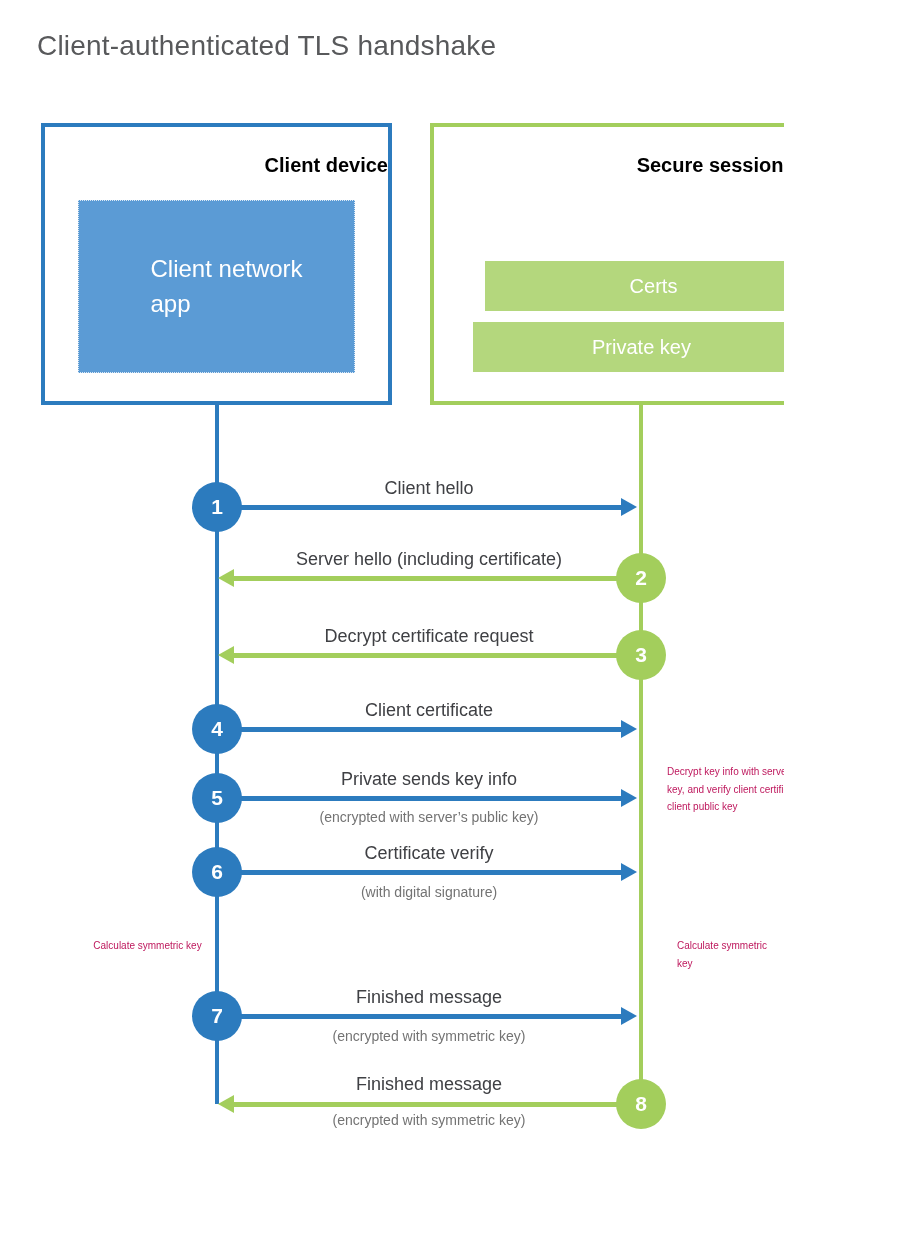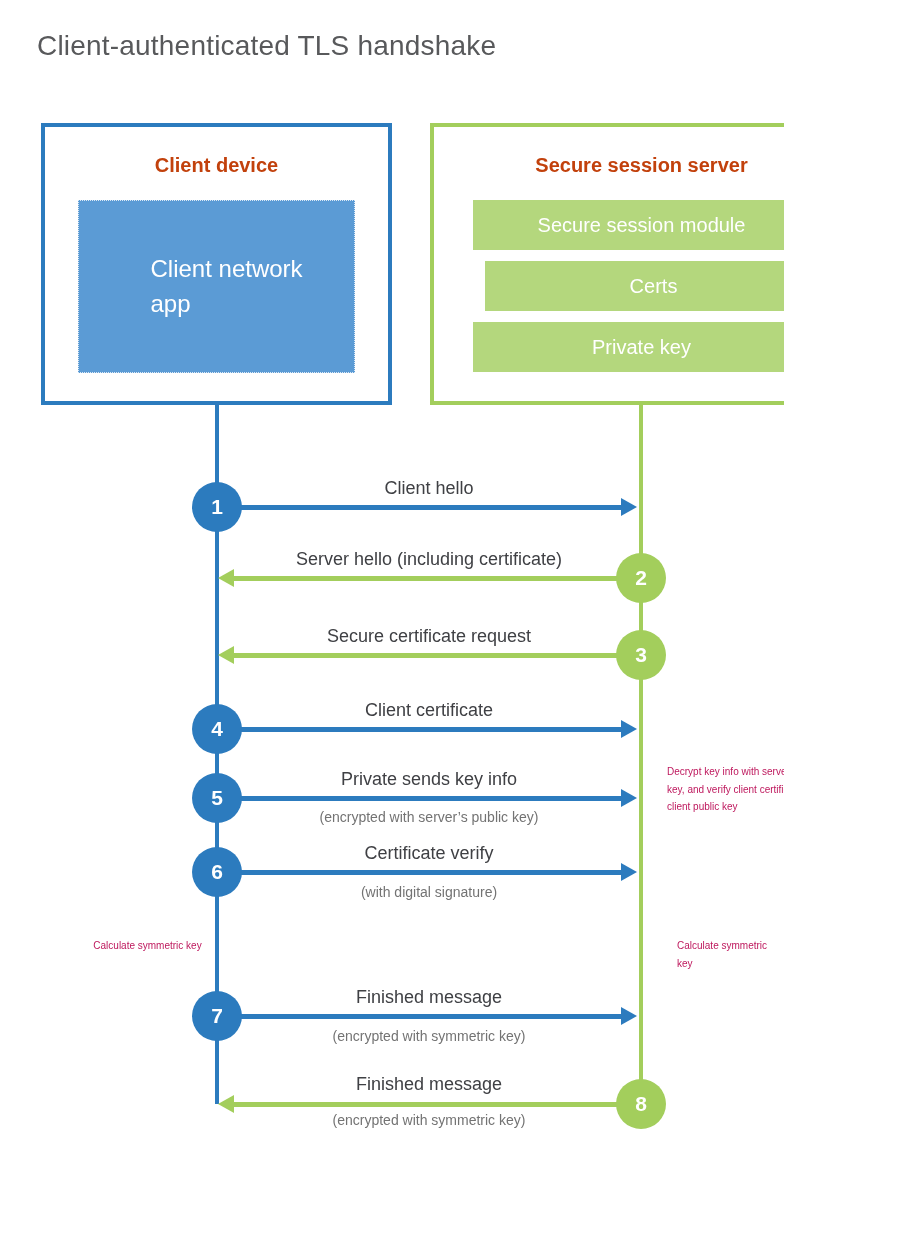--- a/index.html
+++ b/index.html
@@ -6,21 +6,21 @@
   html,body { background:#ffffff; }
   body { font-family:"Liberation Sans","DejaVu Sans",sans-serif; }
   .canvas { position:relative; width:784px; height:1256px; background:#fff; overflow:hidden; }
 
   .page-title { position:absolute; left:37px; top:30px; font-size:28px; font-weight:400; color:#58595b; letter-spacing:0.2px; }
 
   
   .actor-box { position:absolute; top:123px; height:282px; background:#fff; }
   .client-box { left:41px; width:351px; border:4px solid #2c7bbe; }
   .server-box { left:430px; width:423px; border:4px solid #a3ce5c; }
-  .actor-title { position:absolute; top:27px; left:0; width:100%; text-align:center; font-size:20px; font-weight:700; color:#c2410c; }
+  .actor-title { position:absolute; top:27px; left:0; width:100%; text-align:right; font-size:20px; font-weight:700; color:#000000; }
 
   .app-box { position:absolute; left:78px; top:200px; width:277px; height:173px; background:#5b9bd5; border:1px dotted #dbe9f6; display:flex; align-items:center; justify-content:center; }
   .app-box span { display:block; width:180px; color:#ffffff; font-size:24px; line-height:1.45;margin-left:48px; }
 
   .module-bar { position:absolute; left:473px; width:337px; height:50px; background:#b4d77d; display:flex; align-items:center; justify-content:center; color:#fff; font-size:20px; }
   .bar-1 { top:200px; } .bar-2 { top:261px;margin-left:12px; } .bar-3 { top:322px; }
 
   
   .lifeline { position:absolute; width:4px; }
   .lifeline.blue { left:215px; top:404px; height:700px; background:#2c7bbe; }
@@ -60,42 +60,39 @@
   <div class="actor-box client-box">
     <div class="actor-title">Client device</div>
   </div>
   <div class="app-box">
     <span>Client network app</span>
   </div>
 
   <div class="actor-box server-box">
     <div class="actor-title">Secure session server</div>
   </div>
-  <div class="module-bar bar-1">
-    <span>Secure session module</span>
-  </div>
   <div class="module-bar bar-2">
     <span>Certs</span>
   </div>
   <div class="module-bar bar-3">
     <span>Private key</span>
   </div>
 
   <div class="lifeline blue"></div>
   <div class="lifeline green"></div>
 
   <div class="msg-label" style="top:478px">Client hello</div>
   <div class="arrow blue right" style="top:505px"></div>
   <div class="num-circle blue" style="top:482px">1</div>
 
   <div class="msg-label" style="top:549px">Server hello (including certificate)</div>
   <div class="arrow green left" style="top:576px"></div>
   <div class="num-circle green" style="top:553px">2</div>
 
-  <div class="msg-label" style="top:626px">Secure certificate request</div>
+  <div class="msg-label" style="top:626px">Decrypt certificate request</div>
   <div class="arrow green left" style="top:653px"></div>
   <div class="num-circle green" style="top:630px">3</div>
 
   <div class="msg-label" style="top:700px">Client certificate</div>
   <div class="arrow blue right" style="top:727px"></div>
   <div class="num-circle blue" style="top:704px">4</div>
 
   <div class="msg-label" style="top:769px">Private sends key info</div>
   <div class="arrow blue right" style="top:796px"></div>
   <div class="num-circle blue" style="top:773px">5</div>

